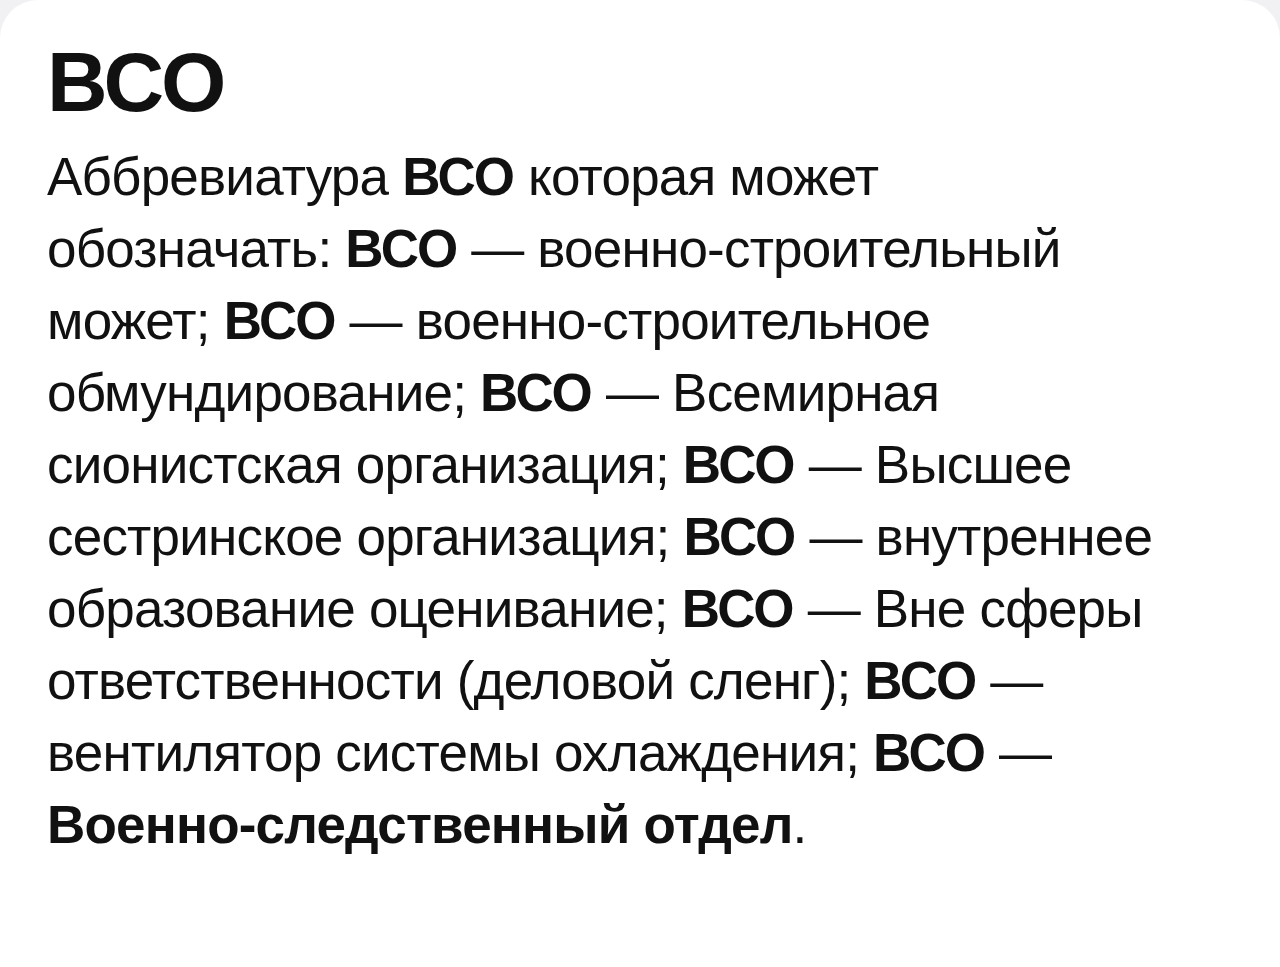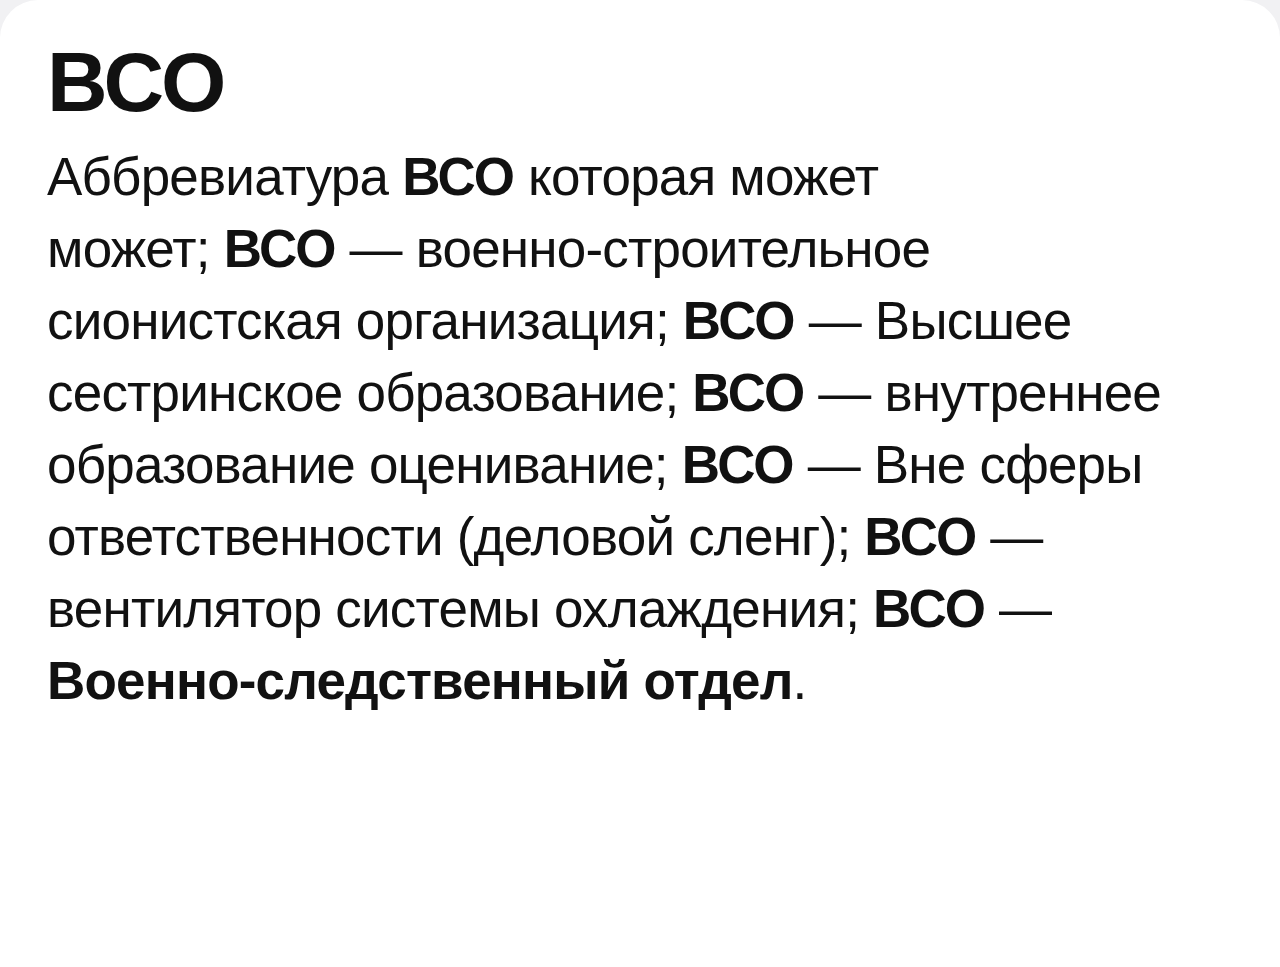--- a/index.html
+++ b/index.html
@@ -39,21 +39,23 @@
   .seg { font-weight: 400; }
   .seg.bold { font-weight: 700; }
 </style>
 </head>
 <body>
 
 <div class="card">
   <h1 class="title">ВСО</h1>
   <div class="paragraph" id="paragraph">
       <div class="text-line"><span class="seg">Аббревиатура </span><span class="seg bold">ВСО</span><span class="seg"> которая может</span></div>
+      <div class="text-line"><span class="seg">обозначать: </span><span class="seg bold">ВСО</span><span class="seg"> — военно-строительный</span></div>
       <div class="text-line"><span class="seg">может; </span><span class="seg bold">ВСО</span><span class="seg"> — военно-строительное</span></div>
+      <div class="text-line"><span class="seg">обмундирование; </span><span class="seg bold">ВСО</span><span class="seg"> — Всемирная</span></div>
       <div class="text-line"><span class="seg">сионистская организация; </span><span class="seg bold">ВСО</span><span class="seg"> — Высшее</span></div>
-      <div class="text-line"><span class="seg">сестринское образование; </span><span class="seg bold">ВСО</span><span class="seg"> — внутреннее</span></div>
+      <div class="text-line"><span class="seg">сестринское организация; </span><span class="seg bold">ВСО</span><span class="seg"> — внутреннее</span></div>
       <div class="text-line"><span class="seg">образование оценивание; </span><span class="seg bold">ВСО</span><span class="seg"> — Вне сферы</span></div>
       <div class="text-line"><span class="seg">ответственности (деловой сленг); </span><span class="seg bold">ВСО</span><span class="seg"> —</span></div>
       <div class="text-line"><span class="seg">вентилятор системы охлаждения; </span><span class="seg bold">ВСО</span><span class="seg"> —</span></div>
       <div class="text-line"><span class="seg bold">Военно-следственный отдел</span><span class="seg">.</span></div>
     </div>
 </div>
 
 </body></html>

